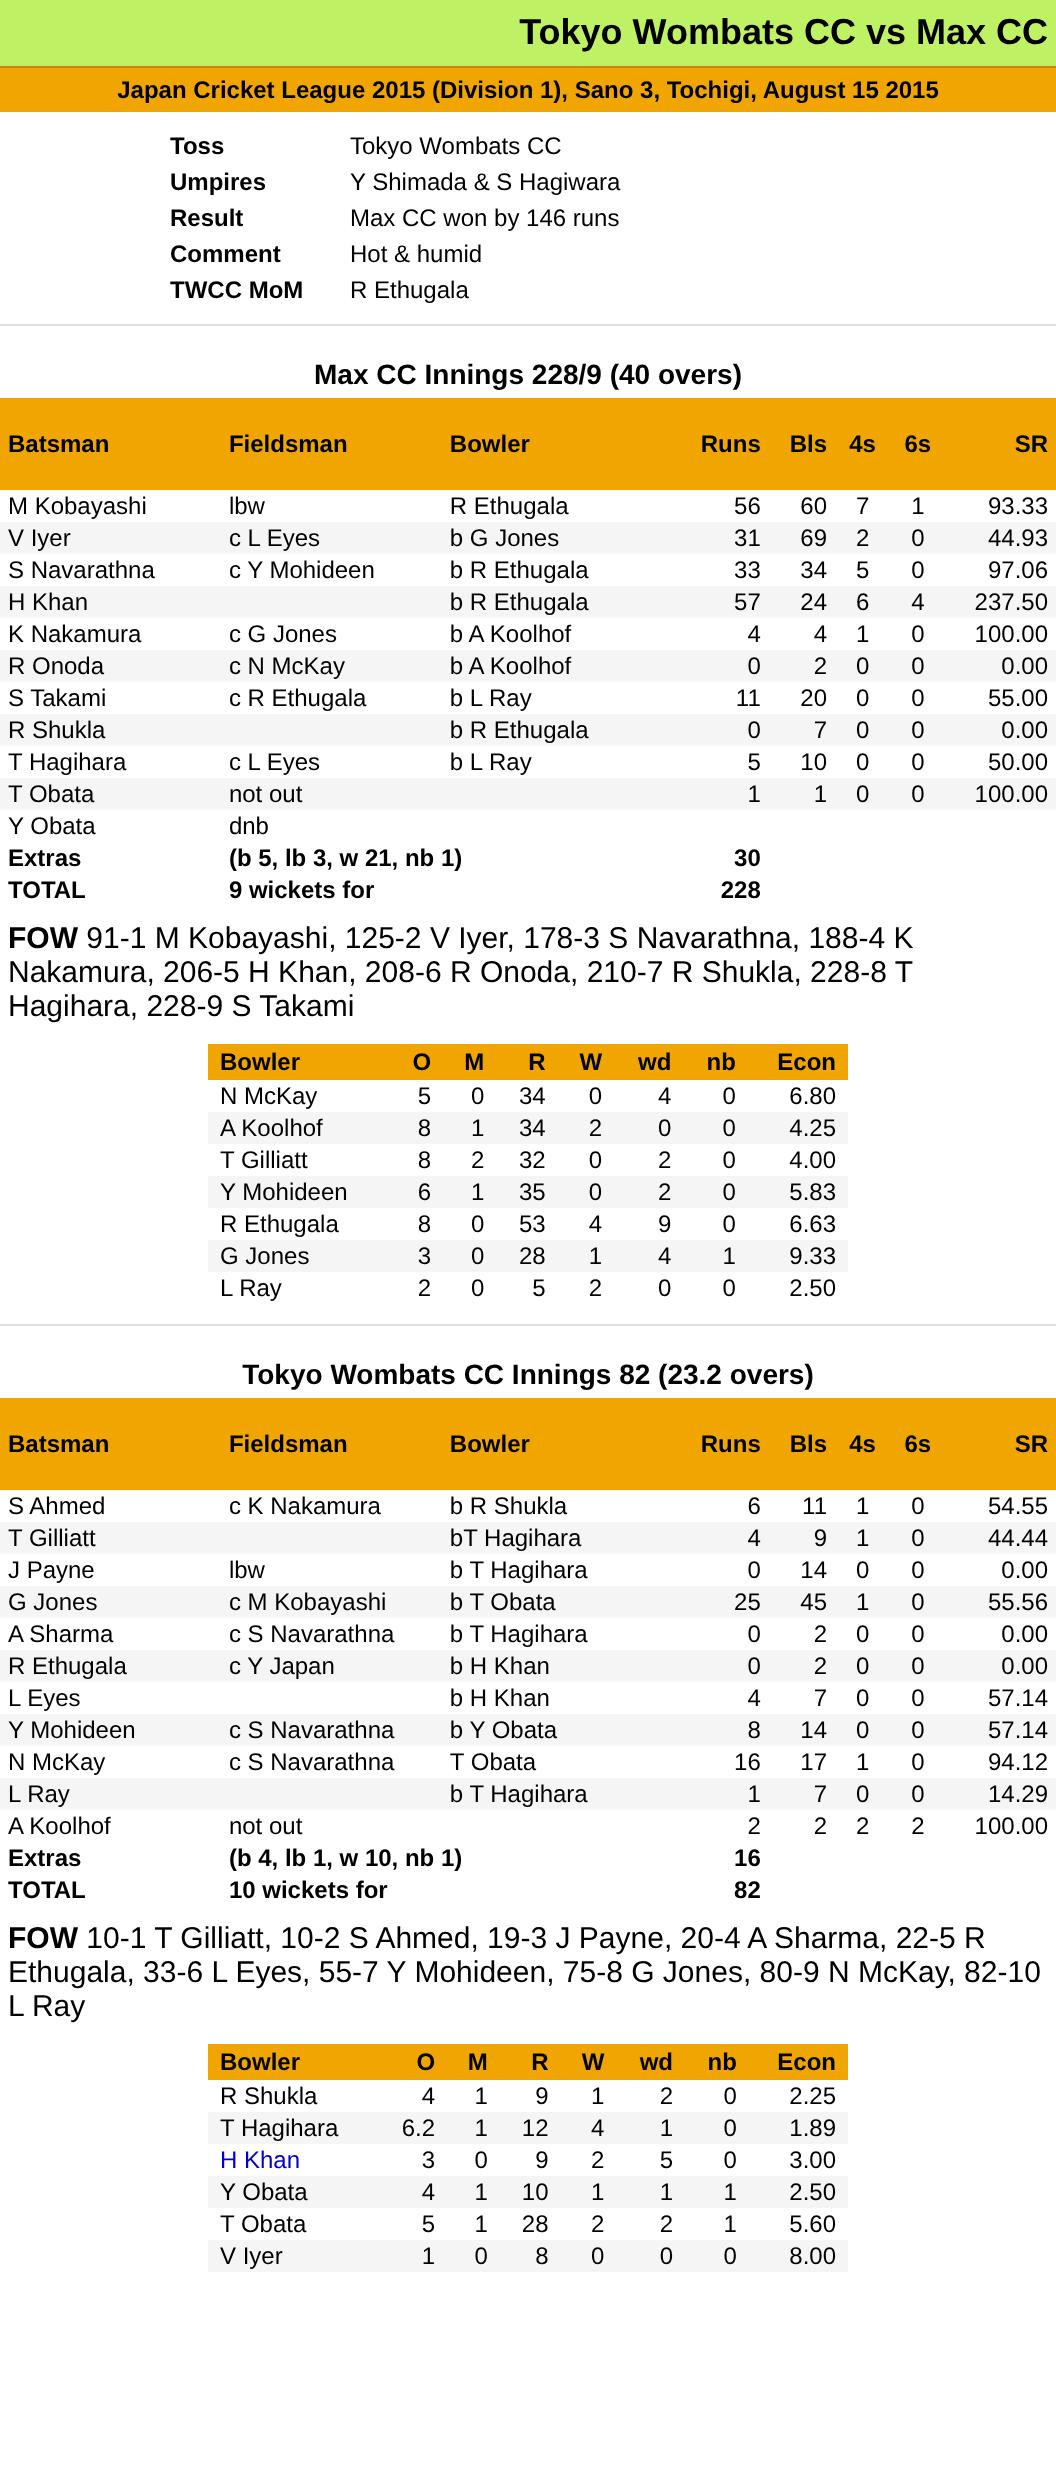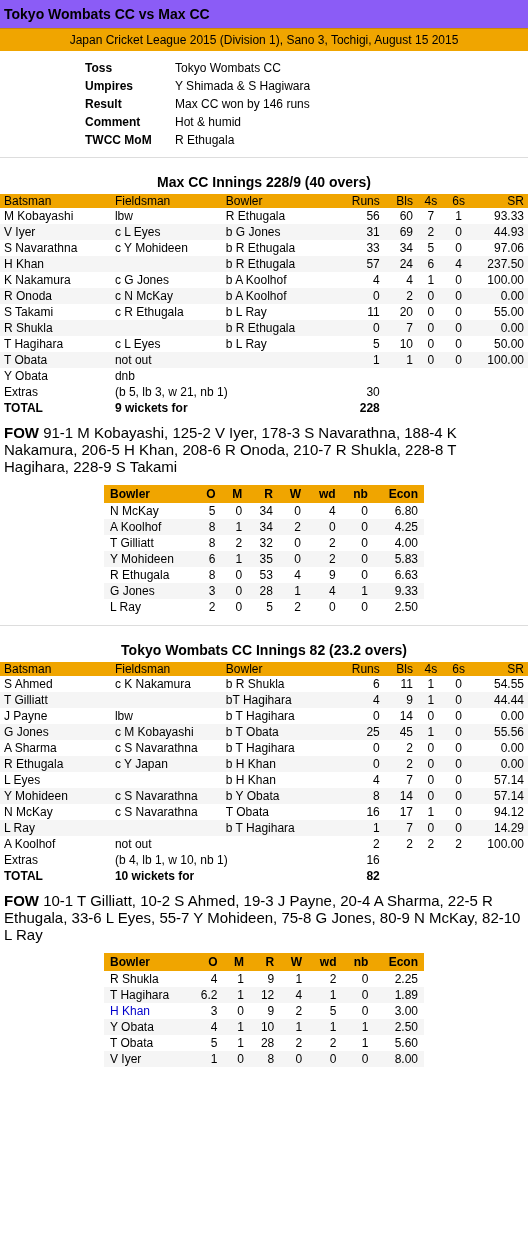--- a/index.html
+++ b/index.html
@@ -1,29 +1,29 @@
 <!DOCTYPE html>
 <html><head>
   <meta charset="utf-8">
   <style>
     * { margin: 0; padding: 0; box-sizing: border-box; }
     body { font-family: Arial, sans-serif; font-size: 12px; background: #fff; width: 528px; }
 
     .match-title {
-      background: #8b5cf6;
+      background: #bef264;
       color: #000;
       font-weight: bold;
-      font-size: 14px;
-      text-align: left;
+      font-size: 18px;
+      text-align: right;
       padding: 6px 4px;
     }
     .match-subtitle {
       background: #f0a500;
       color: #000;
-      font-weight: normal;
+      font-weight: bold;
       font-size: 12px;
       text-align: center;
       padding: 4px 4px;
       border-top: 1px solid #c8870a;
     }
 
     .match-info {
       margin: 8px auto;
       width: 370px;
     }
@@ -52,34 +52,35 @@
     }
 
     .batting-table {
       width: 100%;
       border-collapse: collapse;
     }
     .batting-table thead tr {
       background: #f0a500;
     }
     .batting-table thead td {
-      font-weight: normal;
-      padding: 0 4px;
+      font-weight: bold;
+      padding: 16px 4px;
     }
     .batting-table tbody tr:nth-child(odd) {
       background: #fff;
     }
     .batting-table tbody tr:nth-child(even) {
       background: #f5f5f5;
     }
     .batting-table tbody td {
       padding: 1px 4px;
     }
     .batting-table tfoot td {
       padding: 1px 4px;
+      font-weight: bold;
     }
     .col-bat { width: 100px; }
     .col-field { width: 100px; }
     .col-bowl { width: 110px; }
     .col-runs { width: 35px; text-align: right; }
     .col-bls { width: 30px; text-align: right; }
     .col-4s { width: 25px; text-align: center; }
     .col-6s { width: 25px; text-align: center; }
     .col-sr { width: 50px; text-align: right; }
 

